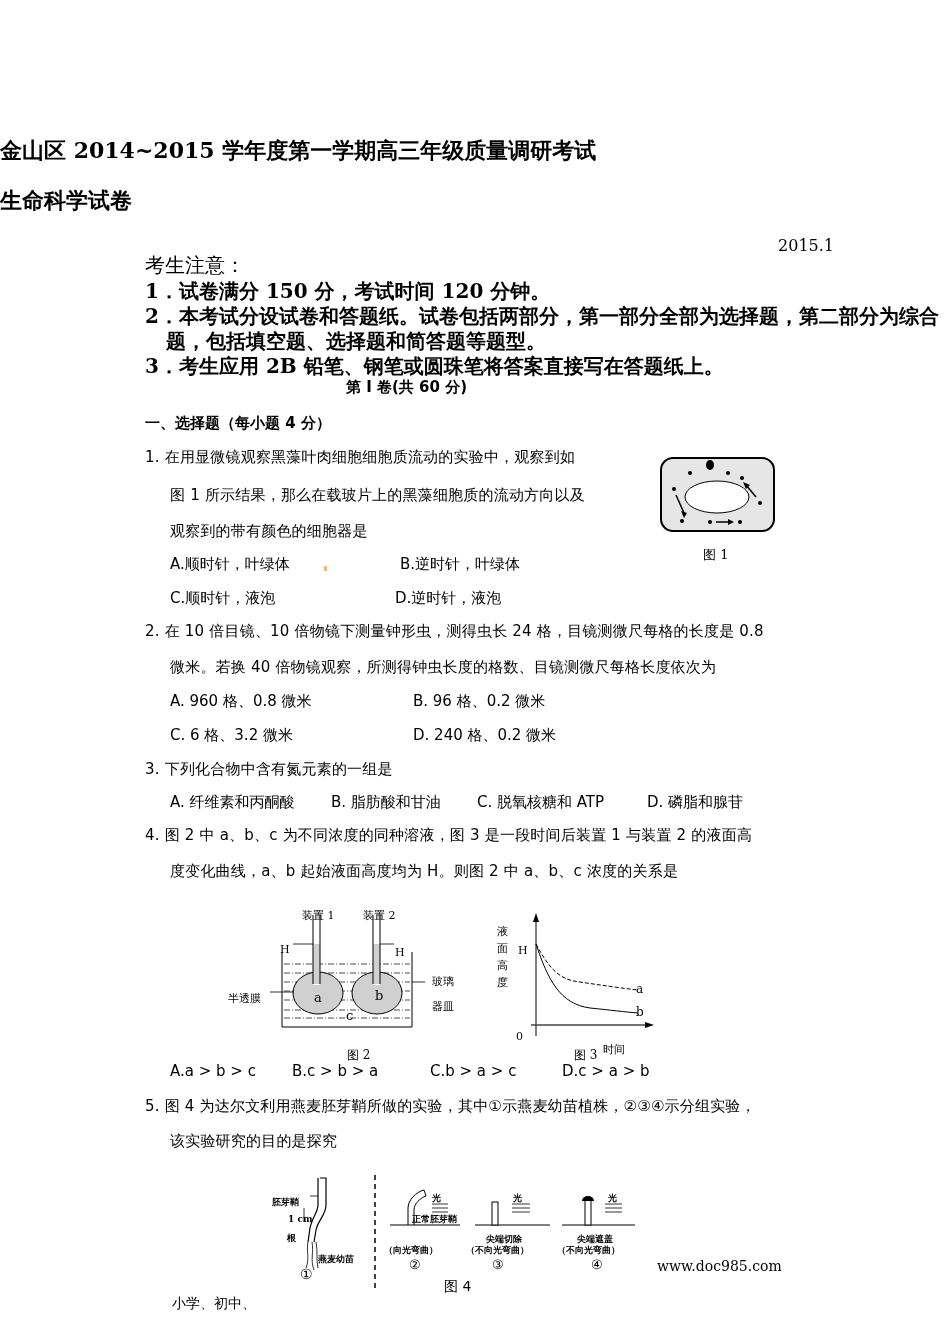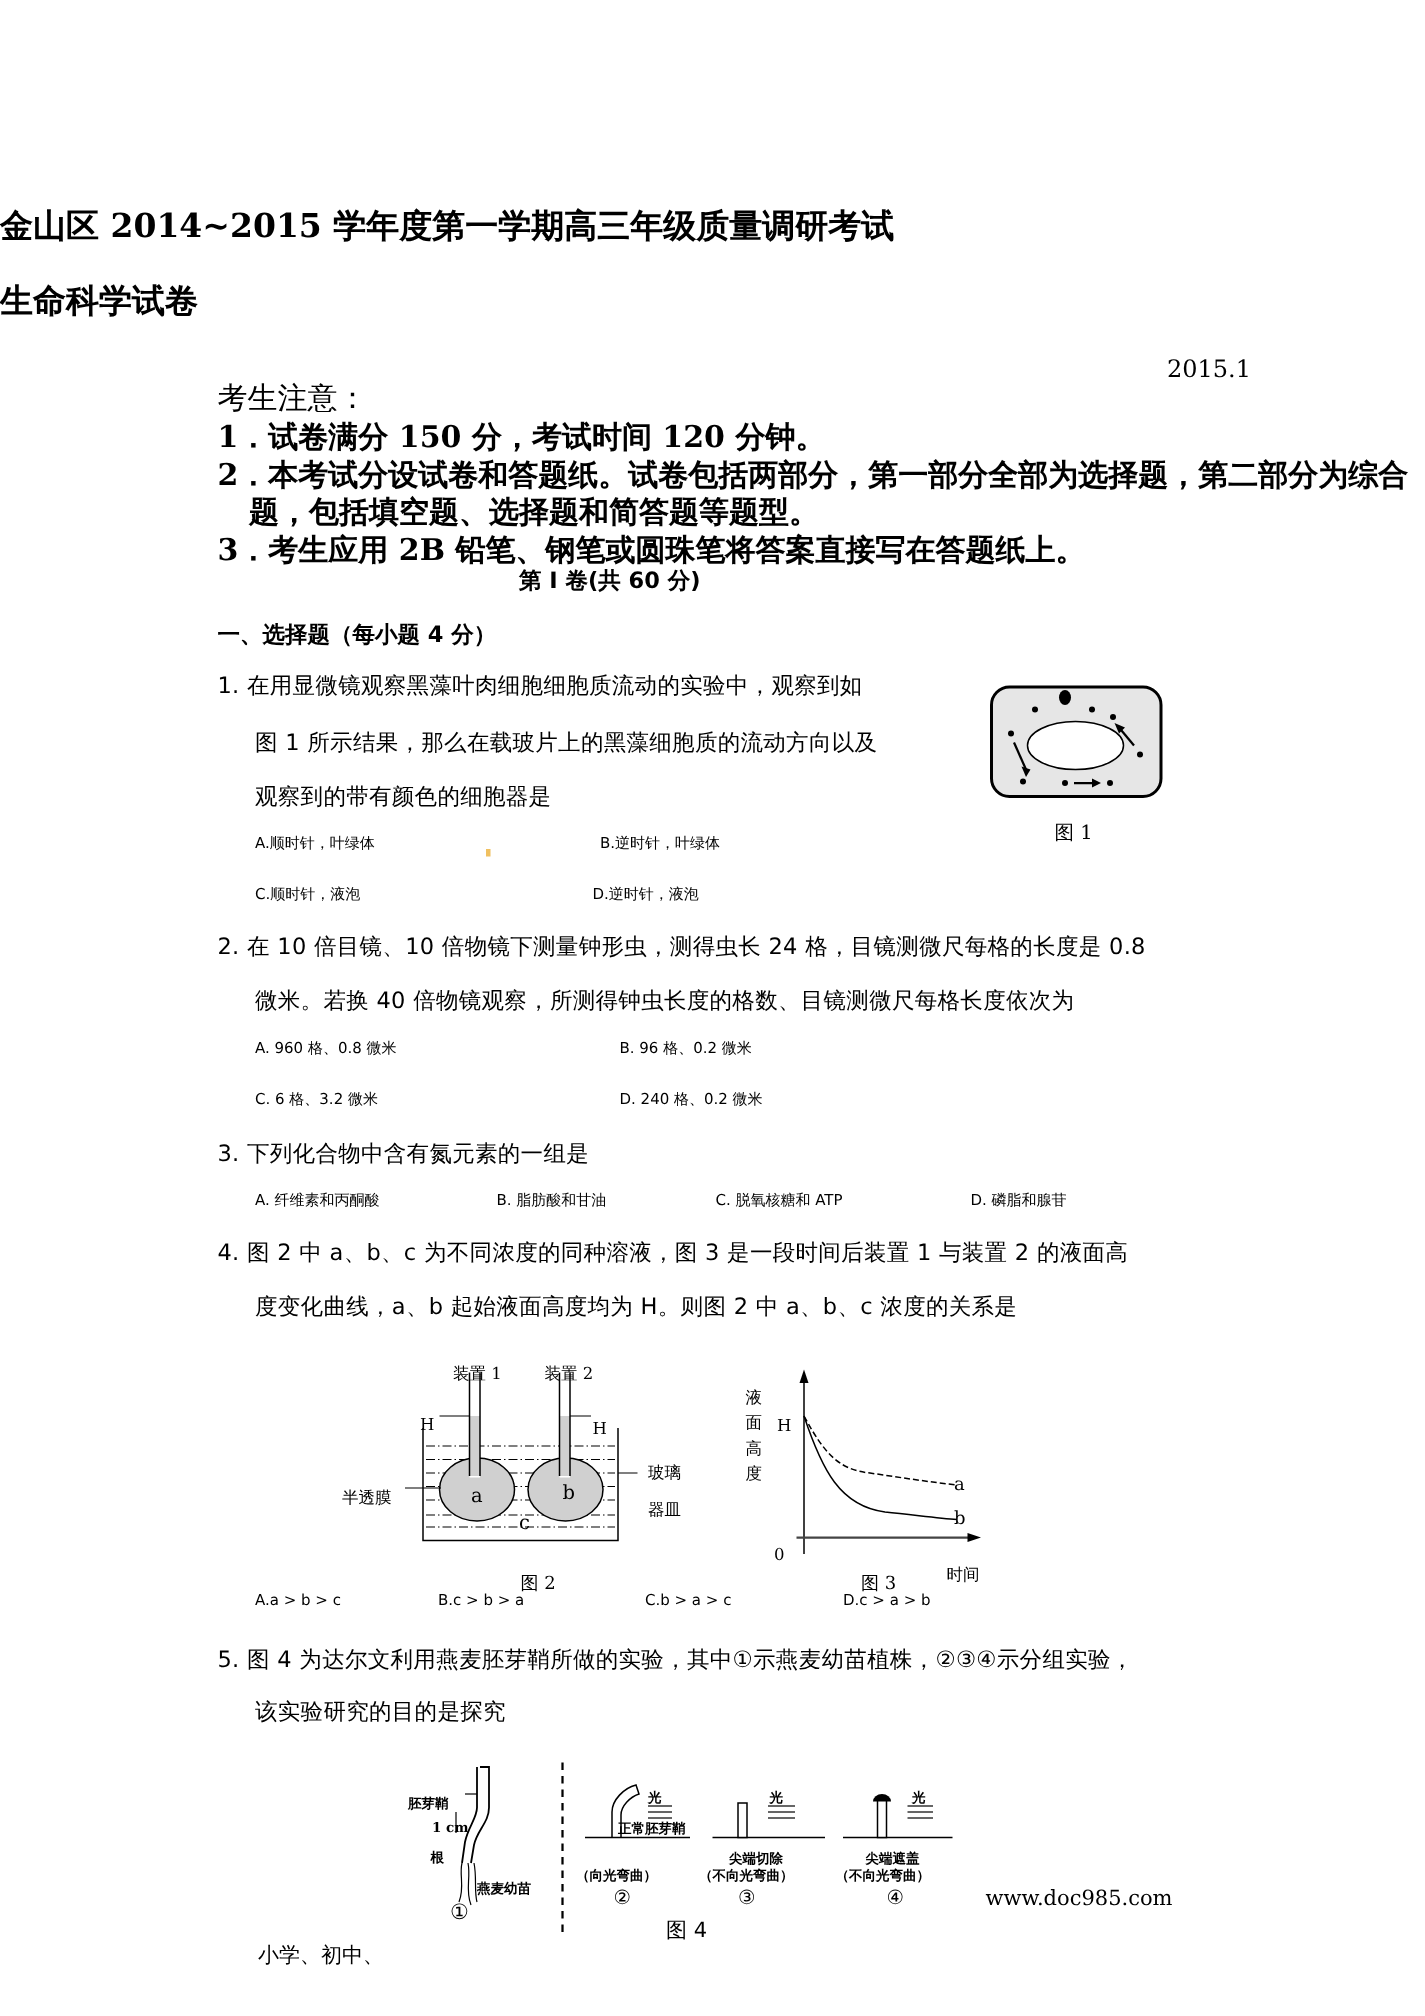--- a/index.html
+++ b/index.html
@@ -5,21 +5,21 @@
   html, body { margin:0; padding:0; background:#ffffff; }
   body { width:950px; height:1344px; position:relative; overflow:hidden; color:#000;
          font-family: "DejaVu Sans", sans-serif; }
   .abs { position:absolute; }
   .serif { font-family: "DejaVu Serif", "Liberation Serif", serif; }
   .sans { font-family: "DejaVu Sans", "Liberation Sans", sans-serif; }
   .title { left:0; width:950px; text-align:left; font-weight:bold; font-size:22px; }
   .date { right:116px; top:236px; font-size:16px; }
   .note { font-size:20px; font-weight:bold; }
   .q { font-size:15px; letter-spacing:0.2px; }
-  .opt { font-size:10px; }
+  .opt { font-size:15px; }
   .fig-label { font-size:13px; }
   .small { font-size:11px; }
   .tiny { font-size:9px; font-weight:bold; }
 </style>
 </head>
 <body>
 
 <div class="abs title serif" style="top:136px;">金山区 2014~2015 学年度第一学期高三年级质量调研考试</div>
 <div class="abs title serif" style="top:186px;">生命科学试卷</div>
 <div class="abs date serif">2015.1</div>
@@ -132,21 +132,21 @@
   <path d="M56,44 C68,80 80,104 110,108 C130,110 145,112 158,113" fill="none" stroke="#000" stroke-width="1"></path>
 </svg>
 <div class="abs small serif" style="left:497px; top:923px; line-height:17px; width:12px;">
   <div>液</div>
   <div>面</div>
   <div>高</div>
   <div>度</div>
 </div>
 <div class="abs small serif" style="left:518px; top:944px;">H</div>
 <div class="abs small serif" style="left:516px; top:1030px;">0</div>
-<div class="abs small serif" style="left:631px; top:1042px;">时间</div>
+<div class="abs small serif" style="left:603px; top:1042px;">时间</div>
 <div class="abs small serif" style="left:636px; top:982px; font-size:12px;">a</div>
 <div class="abs small serif" style="left:636px; top:1005px; font-size:12px;">b</div>
 <div class="abs small serif" style="left:574px; top:1047px; font-size:12px;">图 3</div>
 
 <div class="abs opt" style="left:170px; top:1062px;">A.a &gt; b &gt; c</div>
 <div class="abs opt" style="left:292px; top:1062px;">B.c &gt; b &gt; a</div>
 <div class="abs opt" style="left:430px; top:1062px;">C.b &gt; a &gt; c</div>
 <div class="abs opt" style="left:562px; top:1062px;">D.c &gt; a &gt; b</div>
 
 <div class="abs q" style="left:145px; top:1097px;">5.  图 4 为达尔文利用燕麦胚芽鞘所做的实验，其中①示燕麦幼苗植株，②③④示分组实验，</div>

